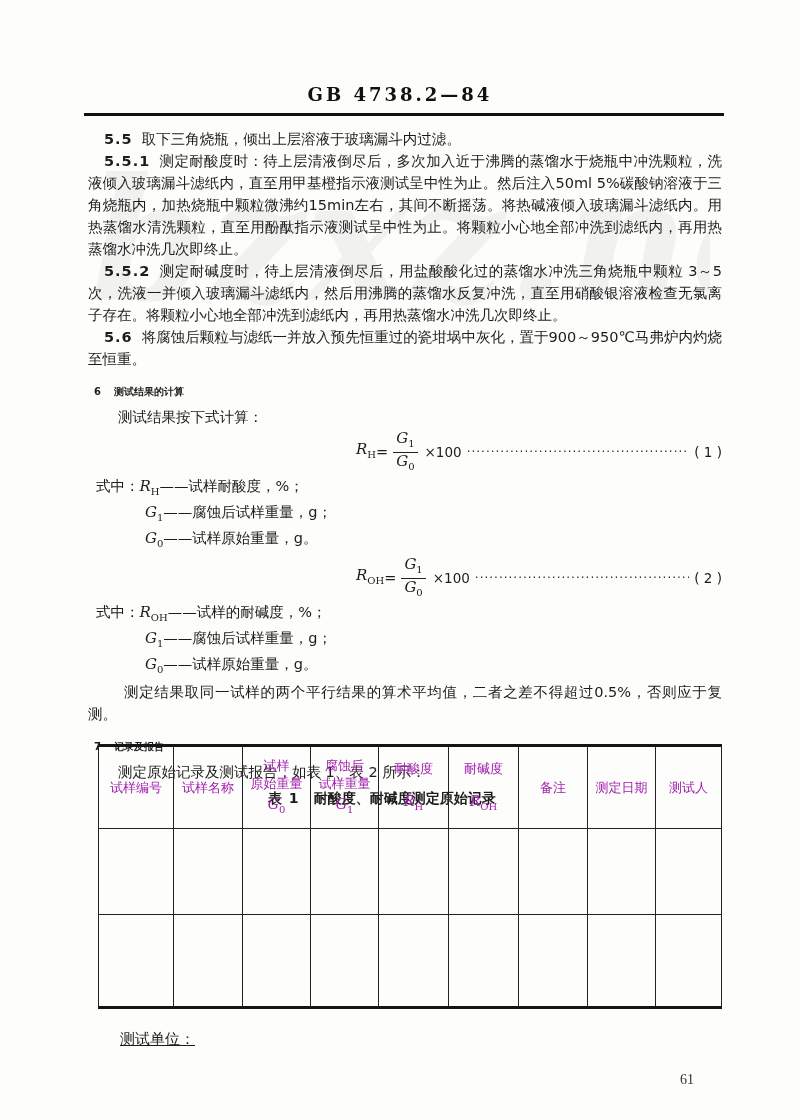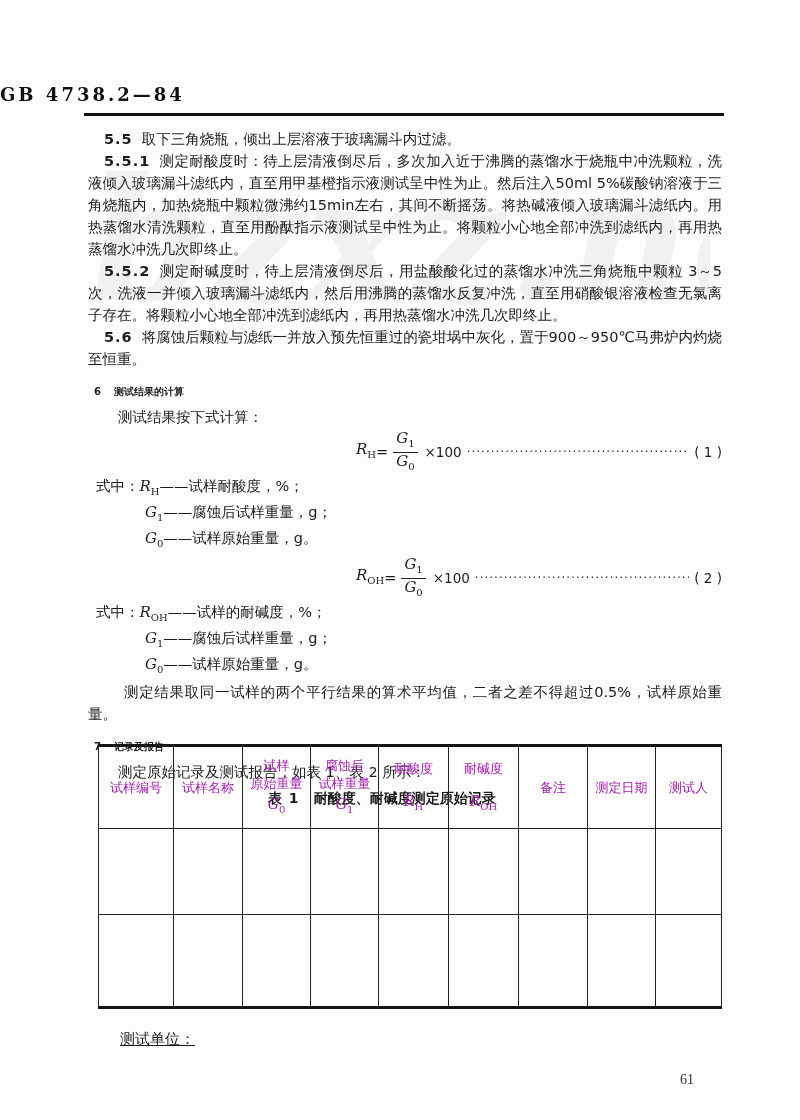--- a/index.html
+++ b/index.html
@@ -11,21 +11,21 @@
   }
   .page{position:absolute;inset:0;}
   
   .watermark{
     position:absolute;left:90px;top:130px;width:620px;height:220px;
     font-size:168px;font-style:italic;font-weight:bold;line-height:220px;
     color:#8f979c;opacity:.10;letter-spacing:2px;overflow:hidden;
     font-family:"DejaVu Serif",serif;user-select:none;white-space:nowrap;
   }
   .std-code{
-    position:absolute;left:0;top:84px;width:800px;text-align:left;
+    position:absolute;left:0;top:84px;width:800px;text-align:center;
     font-family:"DejaVu Serif",serif;font-weight:bold;font-size:18px;
     letter-spacing:3px;color:#111;
   }
   .head-rule{position:absolute;left:84px;top:113px;width:640px;height:3px;background:#101010;}
   .content{position:absolute;left:88px;top:128px;width:634px;font-size:14.5px;line-height:22px;text-align:justify;}
   .para{margin:0;text-indent:16px;}
   .para b{font-weight:bold;margin-right:9px;letter-spacing:1px;}
   .sec-head{margin:10px 0 0 6px;font-weight:bold;font-size:10px;line-height:24px;text-indent:0;}
   .sec-head b{margin-right:12px;}
   .intro{margin:2px 0 0 0;text-indent:30px;line-height:22px;}
@@ -140,21 +140,21 @@
       <div class="where-row ind">
         <span class="sym"><i>G</i><sub>1</sub></span>
         <span>——腐蚀后试样重量，g；</span>
       </div>
       <div class="where-row ind">
         <span class="sym"><i>G</i><sub>0</sub></span>
         <span>——试样原始重量，g。</span>
       </div>
     </div>
 
-    <p class="note">测定结果取同一试样的两个平行结果的算术平均值，二者之差不得超过0.5%，试样原始重量。</p>
+    <p class="note">测定结果取同一试样的两个平行结果的算术平均值，二者之差不得超过0.5%，否则应于复测。</p>
 
     <p class="para sec-head"><b>7</b><span>记录及报告</span></p>
 
     <p class="intro">测定原始记录及测试报告，如表 1、表 2 所示：</p>
 
     <p class="para tbl-caption"><b>表 1</b><span>耐酸度、耐碱度测定原始记录</span></p>
   </div>
 
   <div class="tbl">
 

